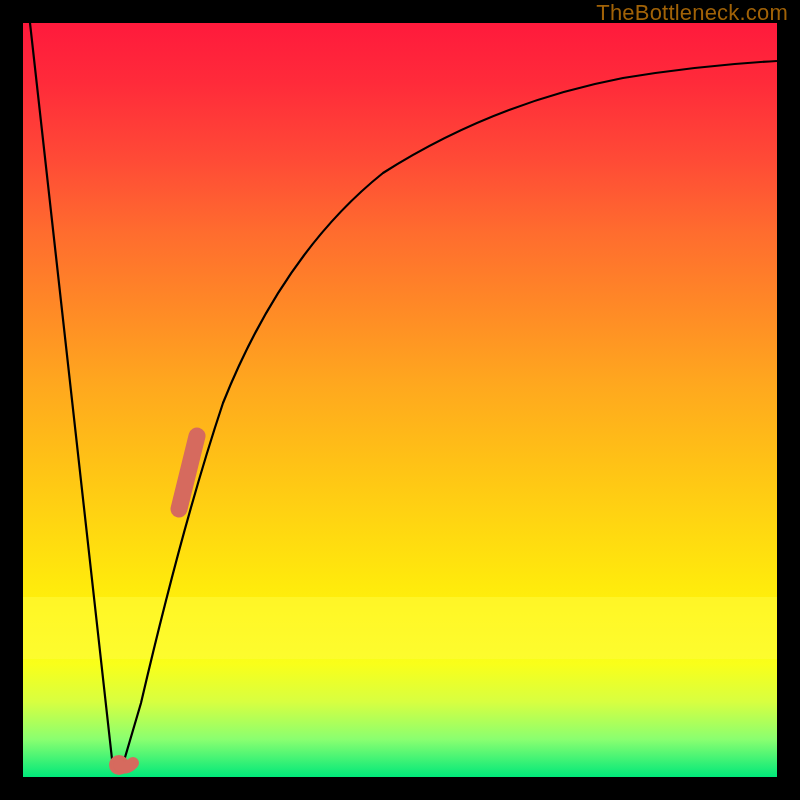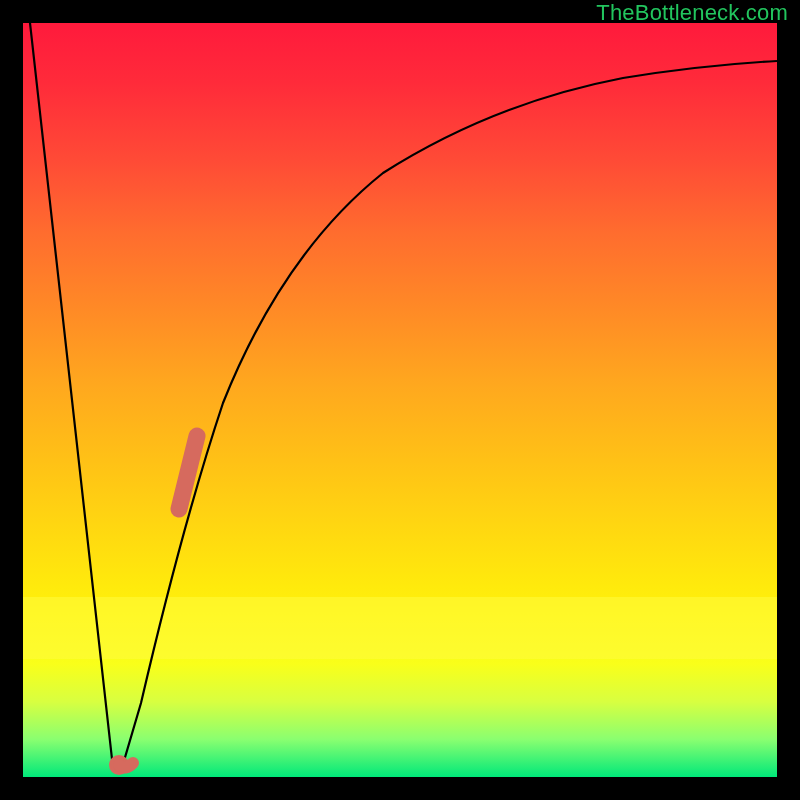--- a/index.html
+++ b/index.html
@@ -52,21 +52,21 @@
     position: absolute;
     left: 23px;
     top: 23px;
     width: 754px;
     height: 754px;
   }
   .watermark {
     position: absolute;
     top: 0px;
     right: 12px;
-    color: #22c55e;
+    color: #a16207;
     font-size: 22px;
     font-weight: 400;
     letter-spacing: 0.2px;
   }
 </style>
 </head>
 <body>
 
 <div class="frame">
   <div class="plot"></div>

